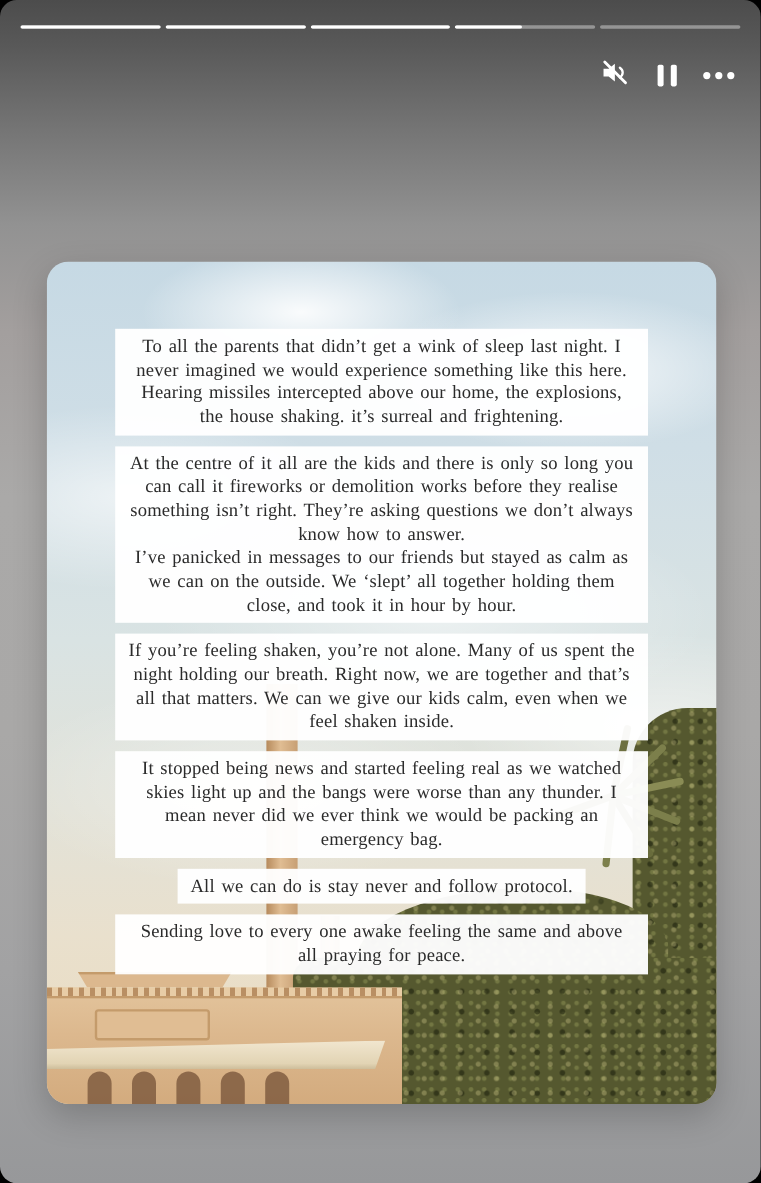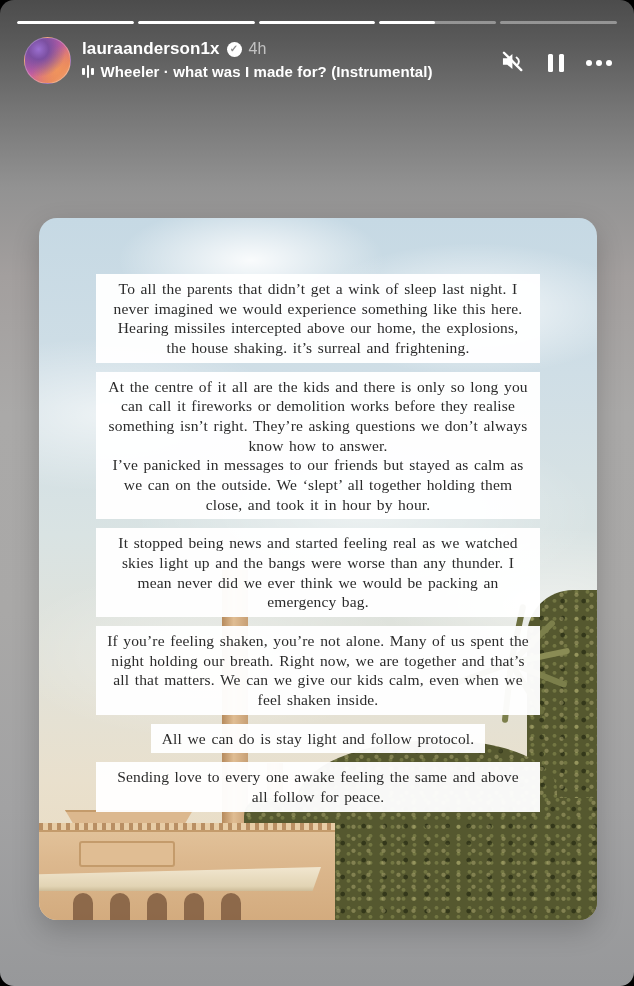--- a/index.html
+++ b/index.html
@@ -111,36 +111,20 @@
         <div class="progress-fill" style="width: 100%;"></div>
       </div>
       <div class="progress-seg">
         <div class="progress-fill" style="width: 48%;"></div>
       </div>
       <div class="progress-seg">
         <div class="progress-fill" style="width: 0%;"></div>
       </div>
     </div>
 
-  <div class="header">
-    <div class="avatar"></div>
-    <div class="user-row">
-      <span class="username">lauraanderson1x</span>
-      <span class="verified">✓</span>
-      <span class="timestamp">4h</span>
-    </div>
-    <div class="music-row">
-      <span class="wave-icon">
-          <i></i>
-          <i></i>
-          <i></i>
-        </span>
-      <span class="music-label">Wheeler · what was I made for? (Instrumental)</span>
-    </div>
-  </div>
 
   <div class="controls">
     <span>
       <svg width="27" height="27" viewBox="0 0 24 24">
         <path d="M3.5 9.2v5.6h3.8l4.6 3.8V5.4L7.3 9.2H3.5z" fill="#fff"></path>
         <path d="M15.6 8.4c1.5 1 2.1 2.3 2.1 3.6 0 1.3-.6 2.6-2.1 3.6" stroke="#fff" stroke-width="1.7" fill="none" stroke-linecap="round"></path>
         <line x1="4.4" y1="4.2" x2="19.8" y2="19.6" stroke="#fff" stroke-width="2.1" stroke-linecap="round"></line>
       </svg>
     </span>
     <span class="pause-icon">
@@ -183,21 +167,21 @@
           <i></i>
           <i></i>
           <i></i>
         </div>
     </div>
 
     <div class="boxes">
       <div class="tbox">To all the parents that didn’t get a wink of sleep last night. I never imagined we would experience something like this here. Hearing missiles intercepted above our home, the explosions, the house shaking. it’s surreal and frightening.</div>
       <div class="tbox">At the centre of it all are the kids and there is only so long you can call it fireworks or demolition works before they realise something isn’t right. They’re asking questions we don’t always know how to answer.
 I’ve panicked in messages to our friends but stayed as calm as we can on the outside. We ‘slept’ all together holding them close, and took it in hour by hour.</div>
+      <div class="tbox">If you’re feeling shaken, you’re not alone. Many of us spent the night holding our breath. Right now, we are together and that’s all that matters. We can we give our kids calm, even when we feel shaken inside.</div>
       <div class="tbox">It stopped being news and started feeling real as we watched skies light up and the bangs were worse than any thunder. I mean never did we ever think we would be packing an emergency bag.</div>
-      <div class="tbox">If you’re feeling shaken, you’re not alone. Many of us spent the night holding our breath. Right now, we are together and that’s all that matters. We can we give our kids calm, even when we feel shaken inside.</div>
-      <div class="tbox">All we can do is stay light and follow protocol.</div>
-      <div class="tbox">Sending love to every one awake feeling the same and above all follow for peace.</div>
+      <div class="tbox">All we can do is stay never and follow protocol.</div>
+      <div class="tbox">Sending love to every one awake feeling the same and above all praying for peace.</div>
     </div>
   </div>
 
 
 </div>
 
 </body></html>

